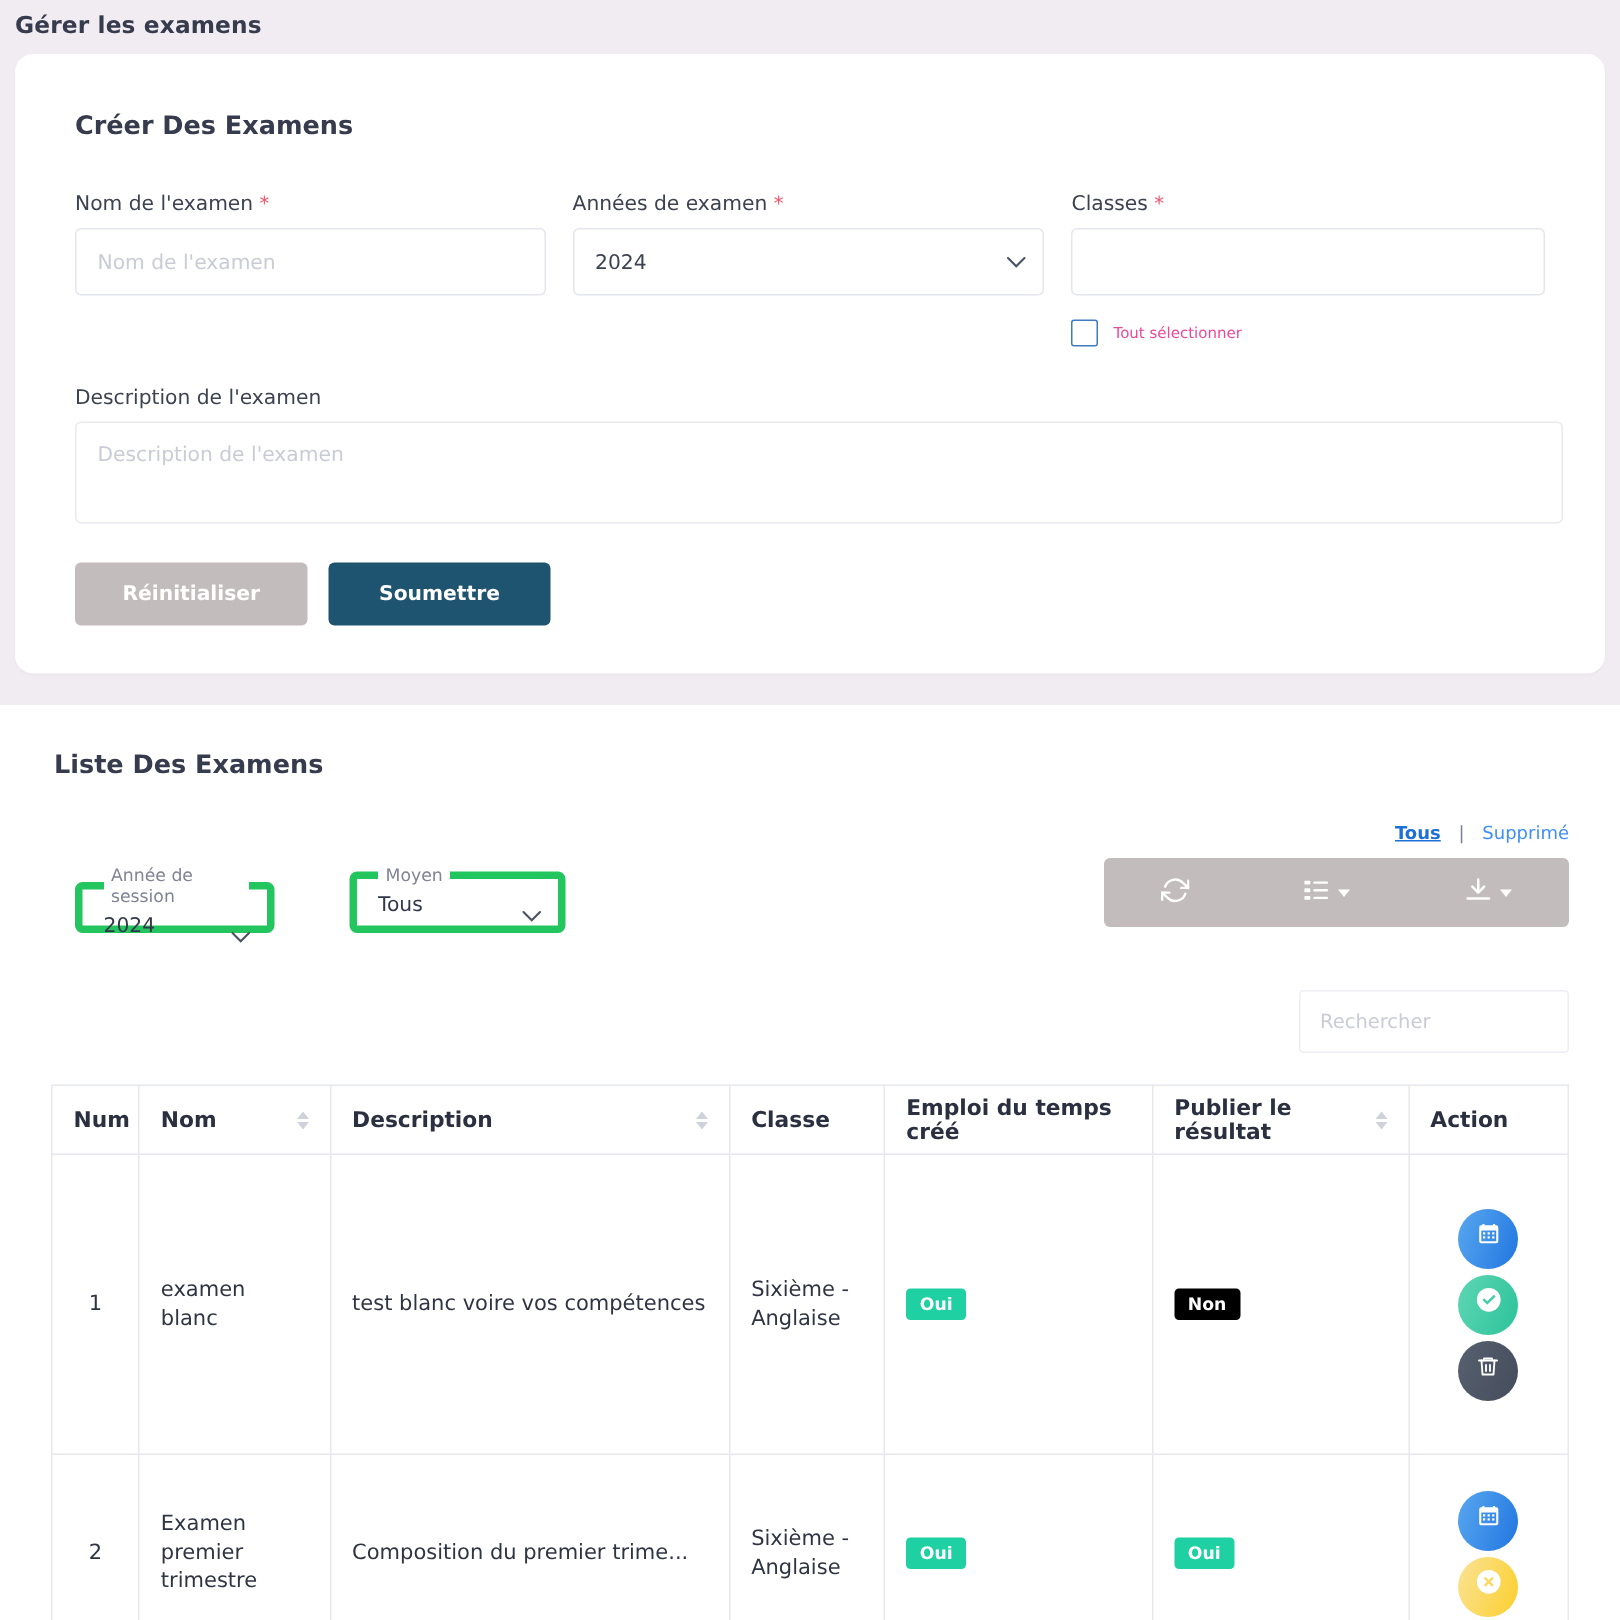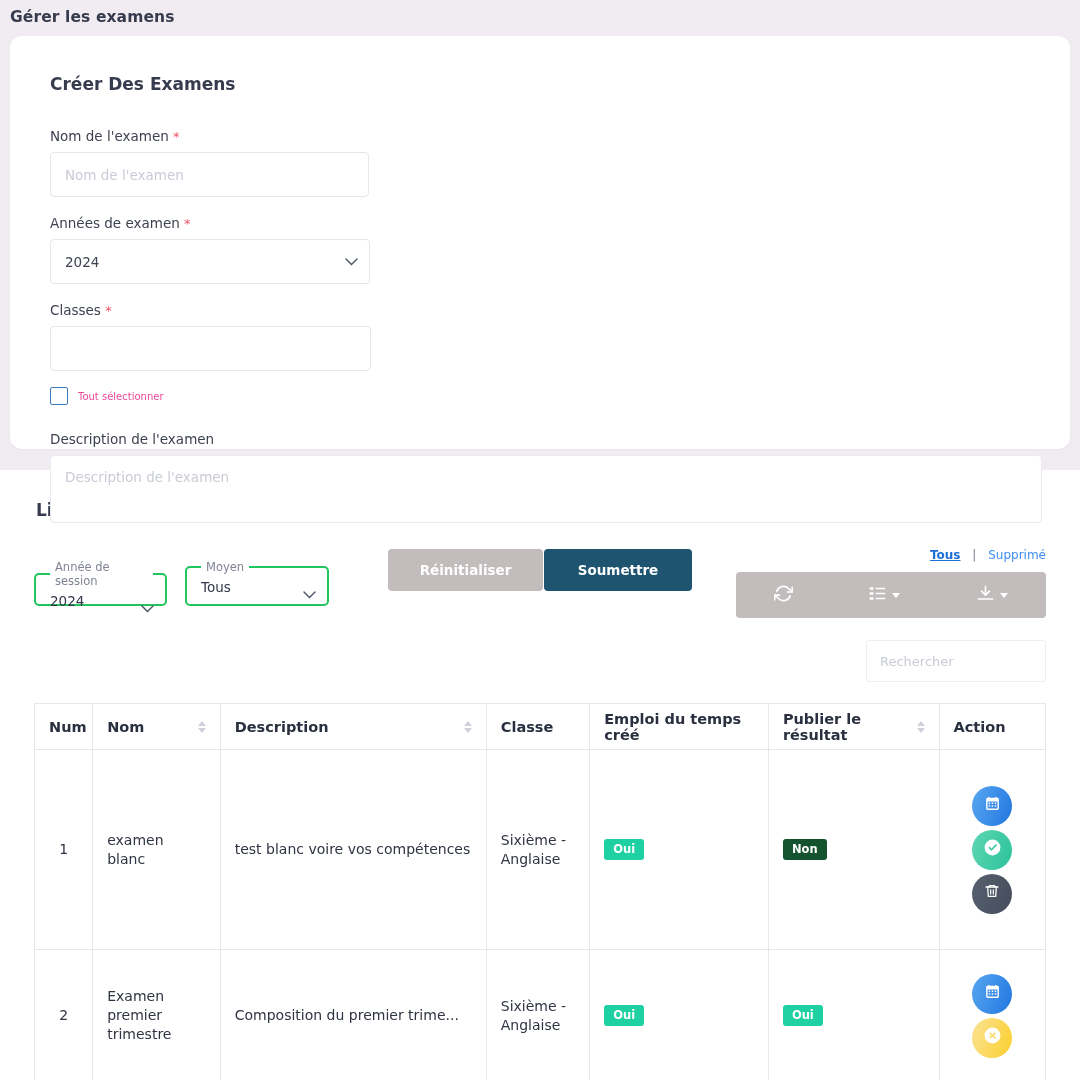--- a/index.html
+++ b/index.html
@@ -39,21 +39,20 @@
   .card-title {
     font-size: 17px;
     font-weight: 700;
     color: #363b4e;
     margin: 10px 0 34px 0;
   }
 
   .form-row {
     display: flex;
     gap: 18px;
-    flex-direction: column;
   }
   .form-col { }
   .col-a { width: 319px; }
   .col-b { width: 320px; }
   .col-c { width: 321px; }
 
   .field-label {
     font-size: 13.5px;
     color: #3d4250;
     margin-bottom: 8px;
@@ -133,22 +132,22 @@
     font-family: inherit;
     padding: 13px 14px;
     color: #3d4250;
     resize: none;
     outline: none;
   }
   .textarea-box::placeholder { color: #c9ccd6; }
 
   .btn-row {
     display: flex;
-    justify-content: center;
-    gap: 1px;
+    justify-content: flex-start;
+    gap: 14px;
     margin-top: 22px;
   }
   .btn {
     border: none;
     border-radius: 4px;
     font-family: inherit;
     font-size: 13.5px;
     font-weight: 700;
     color: #ffffff;
     height: 42px;
@@ -174,23 +173,23 @@
     justify-content: space-between;
     align-items: flex-start;
   }
   .filters-left {
     display: flex;
     gap: 18px;
     padding-top: 12px;
   }
 
   fieldset.outlined {
-    border: 2px solid #22c55e;
+    border: 5px solid #22c55e;
     border-radius: 5px;
-    margin: 0;
+    margin: 16px;
     padding: 0 12px 0 12px;
     height: 46px;
     position: relative;
   }
   fieldset.outlined legend {
     font-size: 11.5px;
     color: #808494;
     padding: 0 5px;
     margin-left: 2px;
   }
@@ -321,21 +320,21 @@
   .badge {
     display: inline-block;
     color: #fff;
     font-size: 11.5px;
     font-weight: 600;
     border-radius: 3px;
     padding: 5px 9px;
     line-height: 1;
   }
   .badge-yes { background: #1fd0a3; }
-  .badge-no  { background: #14532d; text-align: center; }
+  .badge-no  { background: #000000; text-align: center; }
 
   .actions { display: flex; flex-direction: column; align-items: center; gap: 4px; }
   .act-btn {
     width: 40px; height: 40px;
     border-radius: 50%;
     display: flex; align-items: center; justify-content: center;
     cursor: pointer;
   }
   .act-cal   { background: linear-gradient(110deg, #59a7f0 0%, #2176e0 100%); }
   .act-check { background: linear-gradient(110deg, #5fd6b4 0%, #2bc39a 100%); }

